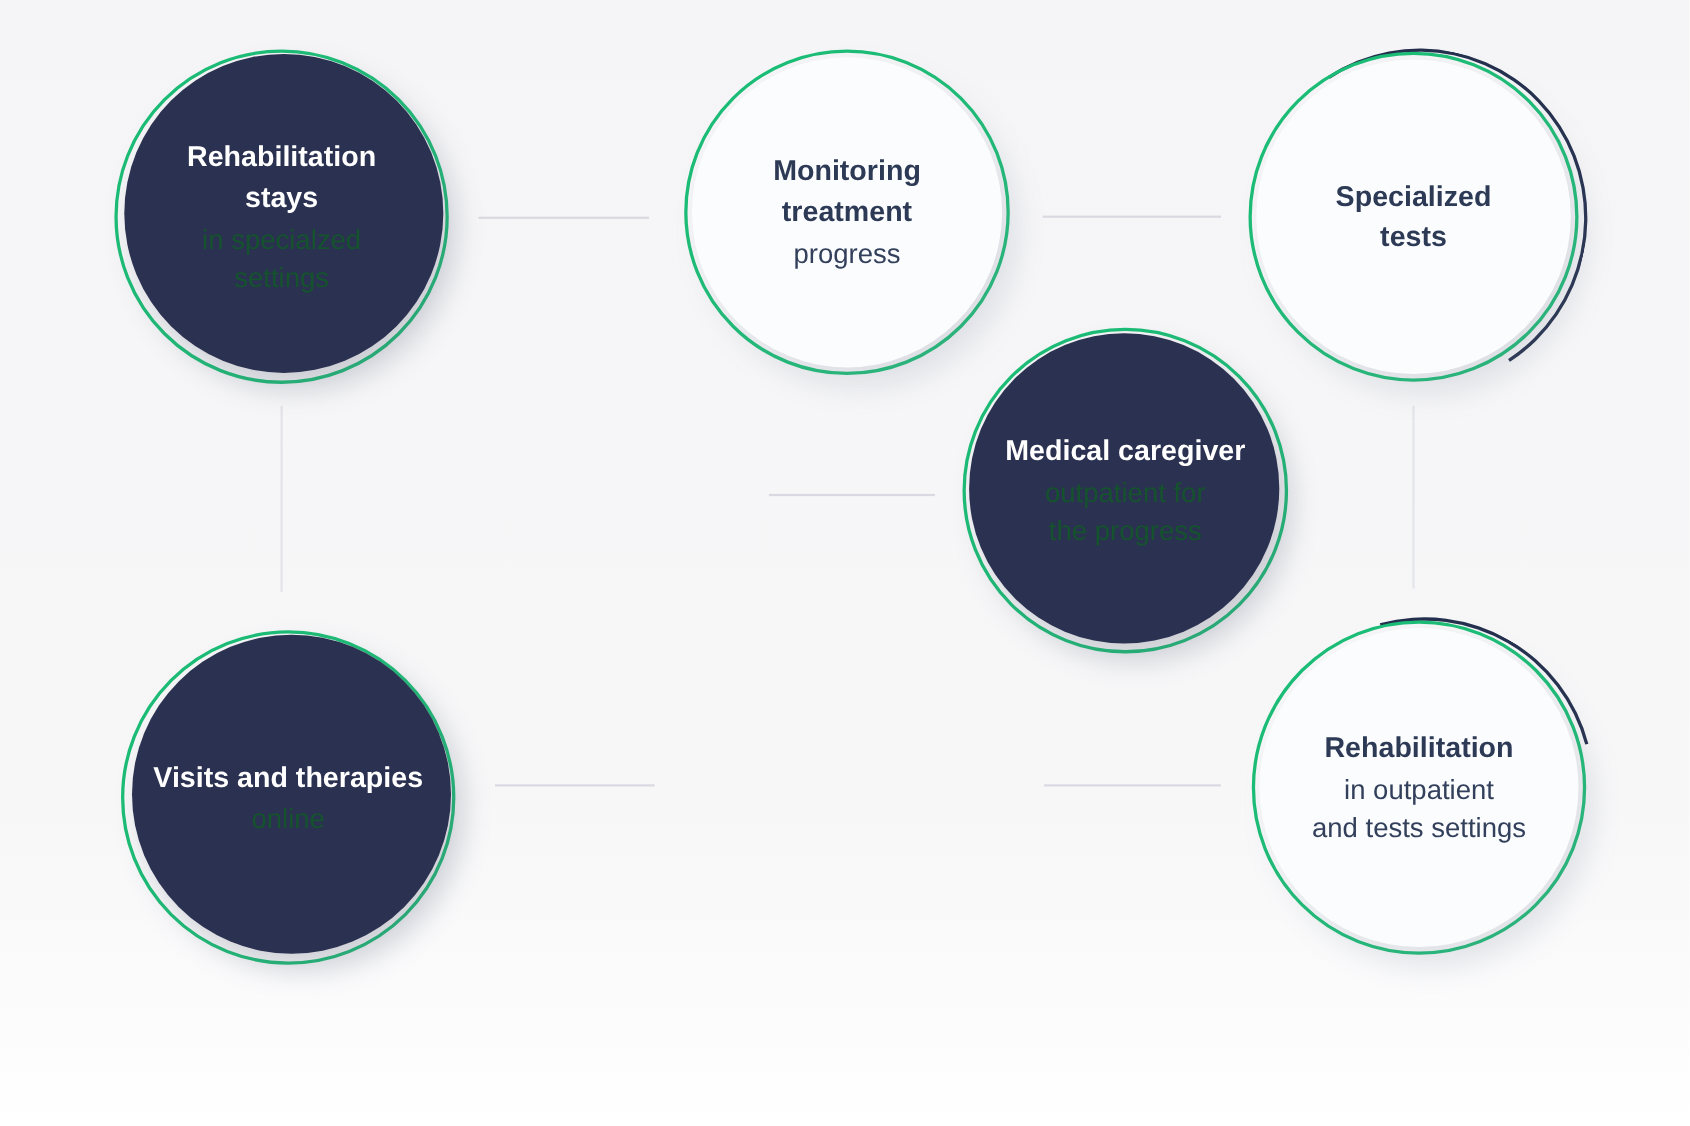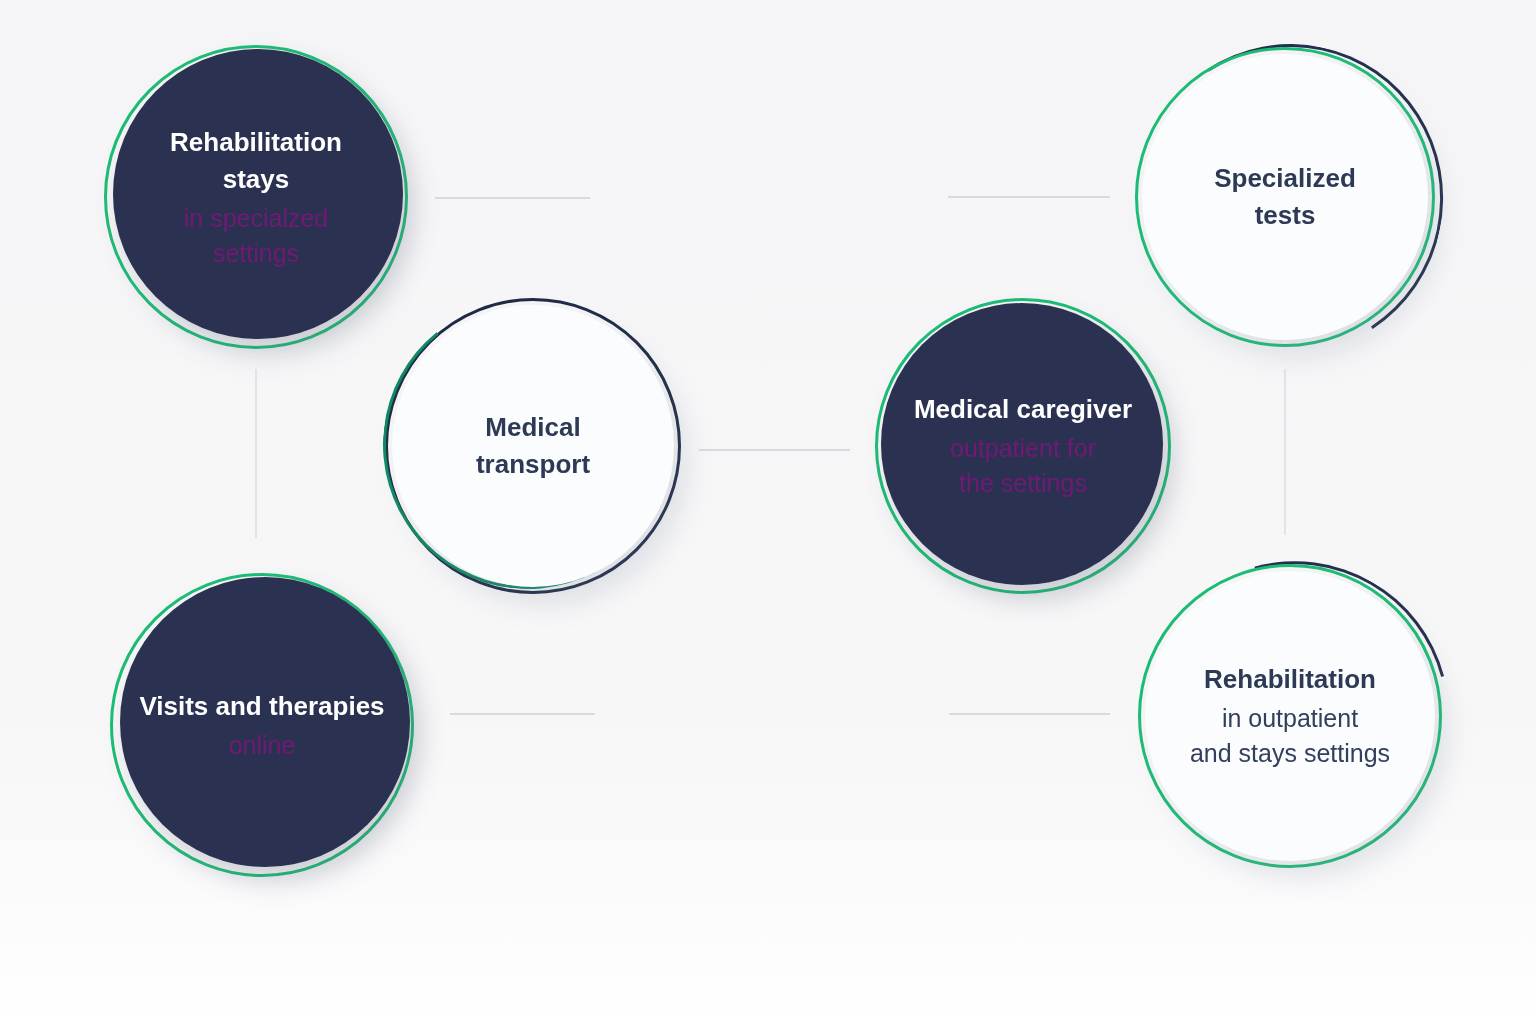--- a/index.html
+++ b/index.html
@@ -18,21 +18,21 @@
   .ring.navy{border-color:#1f2b47;}
   .arc{position:absolute;border-radius:50%;border:3px solid transparent;pointer-events:none;}
   .fill{position:absolute;inset:7px;border-radius:50%;}
   .node.dark .fill{background:#2b3150;box-shadow:10px 14px 26px rgba(90,98,120,.28);}
   .node.light .fill{background:#fbfcfd;box-shadow:12px 16px 28px rgba(120,128,150,.20);}
   .label{position:absolute;inset:0;display:flex;flex-direction:column;justify-content:center;text-align:center;z-index:3;}
   .t{font-weight:bold;font-size:26px;line-height:37px;color:#2d3a56;white-space:nowrap;}
   .s{font-size:25px;line-height:35px;color:#33405c;white-space:nowrap;}
   .t + .s{margin-top:3px;}
   .node.dark .t{color:#ffffff;}
-  .node.dark .s{color:#701a75;}
+  .node.dark .s{color:#14532d;}
   
   .n1 .fill{transform:translate(2px,-3px);}
   .n6 .fill{transform:translate(3px,-3px);}
   .n5 .fill{transform:translate(-1px,-2px);}
   .n3 .arc{inset:-3px -8px -7px 2px;border-top-color:#24304e;border-right-color:#24304e;transform:rotate(12deg);}
   .n4 .arc{inset:2px 9px 5px -2px;border-left-color:#0f8a63;border-bottom-color:#0f8a63;transform:rotate(6deg);}
   .n8 .arc{inset:-3px -7px -5px 1px;border-top-color:#24304e;transform:rotate(30deg);}
 </style>
 </head>
 <body>
@@ -51,65 +51,65 @@
     <span class="ring"></span>
     <div class="fill"></div>
     <div class="label">
       <div class="t">Rehabilitation</div>
       <div class="t">stays</div>
       <div class="s">in specialzed</div>
       <div class="s">settings</div>
     </div>
   </div>
 
+  <div class="node light n2" style="left:622px;top:45px;width:296px;height:296px;">
+    <span class="ring"></span>
+    <div class="fill"></div>
+    <div class="label">
+      <div class="t">Monitoring</div>
+      <div class="t">treatment</div>
+      <div class="s">progress</div>
+    </div>
+  </div>
 
   <div class="node light n3" style="left:1135px;top:47px;width:300px;height:300px;">
     <span class="arc"></span>
     <span class="ring"></span>
     <div class="fill"></div>
     <div class="label">
       <div class="t">Specialized</div>
       <div class="t">tests</div>
     </div>
   </div>
 
-  <div class="node light n4" style="left:385px;top:298px;width:296px;height:296px;">
-    <span class="ring navy"></span>
-    <span class="arc"></span>
-    <div class="fill"></div>
-    <div class="label">
-      <div class="t">Medical</div>
-      <div class="t">transport</div>
-    </div>
-  </div>
 
   <div class="node dark n5" style="left:875px;top:298px;width:296px;height:296px;">
     <span class="ring"></span>
     <div class="fill"></div>
     <div class="label">
       <div class="t">Medical caregiver</div>
       <div class="s">outpatient for</div>
-      <div class="s">the settings</div>
+      <div class="s">the progress</div>
     </div>
   </div>
 
   <div class="node dark n6" style="left:110px;top:573px;width:304px;height:304px;">
     <span class="ring"></span>
     <div class="fill"></div>
     <div class="label">
       <div class="t">Visits and therapies</div>
       <div class="s">online</div>
     </div>
   </div>
 
 
   <div class="node light n8" style="left:1138px;top:564px;width:304px;height:304px;">
     <span class="arc"></span>
     <span class="ring"></span>
     <div class="fill"></div>
     <div class="label">
       <div class="t">Rehabilitation</div>
       <div class="s">in outpatient</div>
-      <div class="s">and stays settings</div>
+      <div class="s">and tests settings</div>
     </div>
   </div>
 
 </div>
 
 </body></html>

